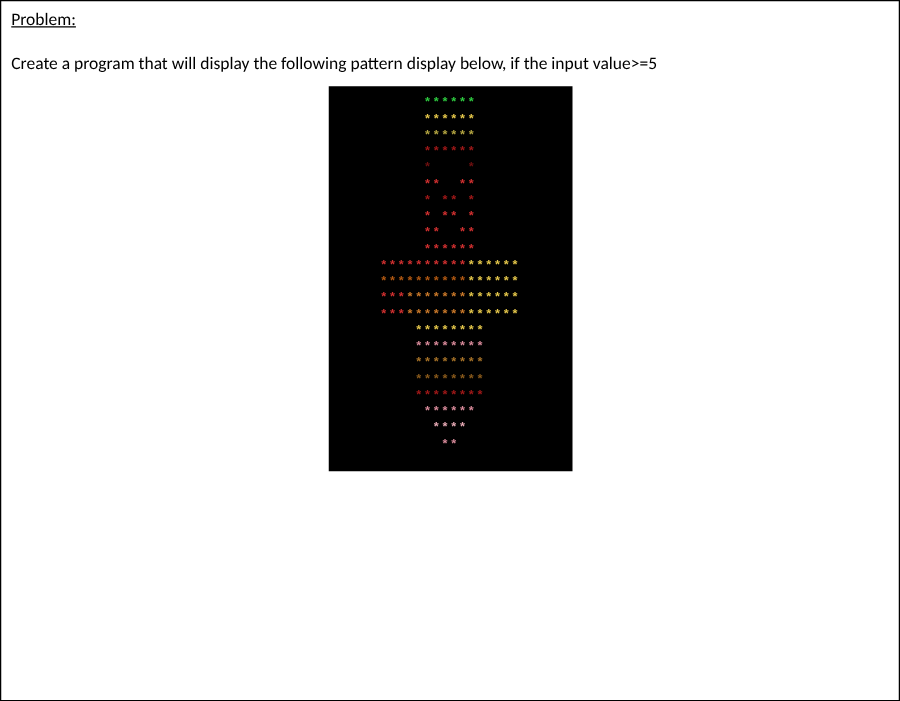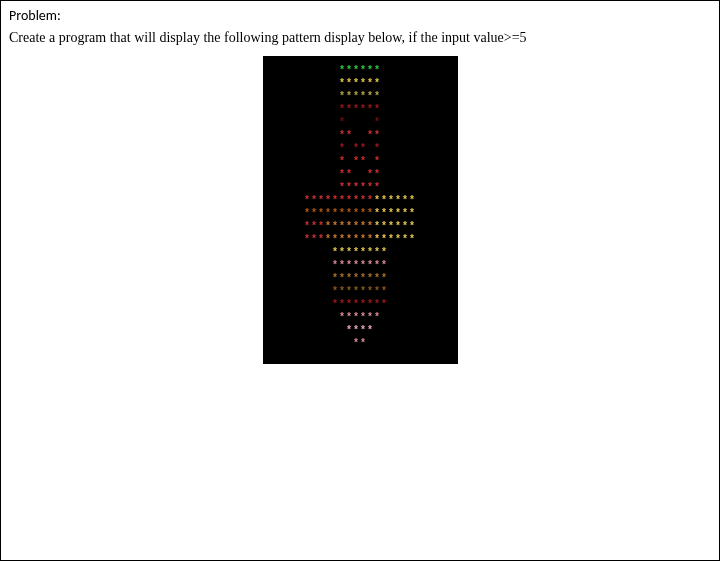--- a/index.html
+++ b/index.html
@@ -12,25 +12,25 @@
     }
     .page {
       width: 720px;
       height: 561px;
       border: 1px solid #000;
       box-sizing: border-box;
       position: relative;
       padding: 6px 8px;
     }
     .problem-label {
-      margin-bottom: 6px;
+      margin-bottom: 18px;
+      text-decoration: underline;
     }
     .problem-text {
       margin-bottom: 10px;
-      font-family: Liberation Serif, serif;
     }
     .console-wrap {
       text-align: center;
     }
     .console {
       display: inline-block;
       background: #000;
       width: 195px;
       padding: 8px 0 14px 0;
       font-family: "Courier New", monospace;

